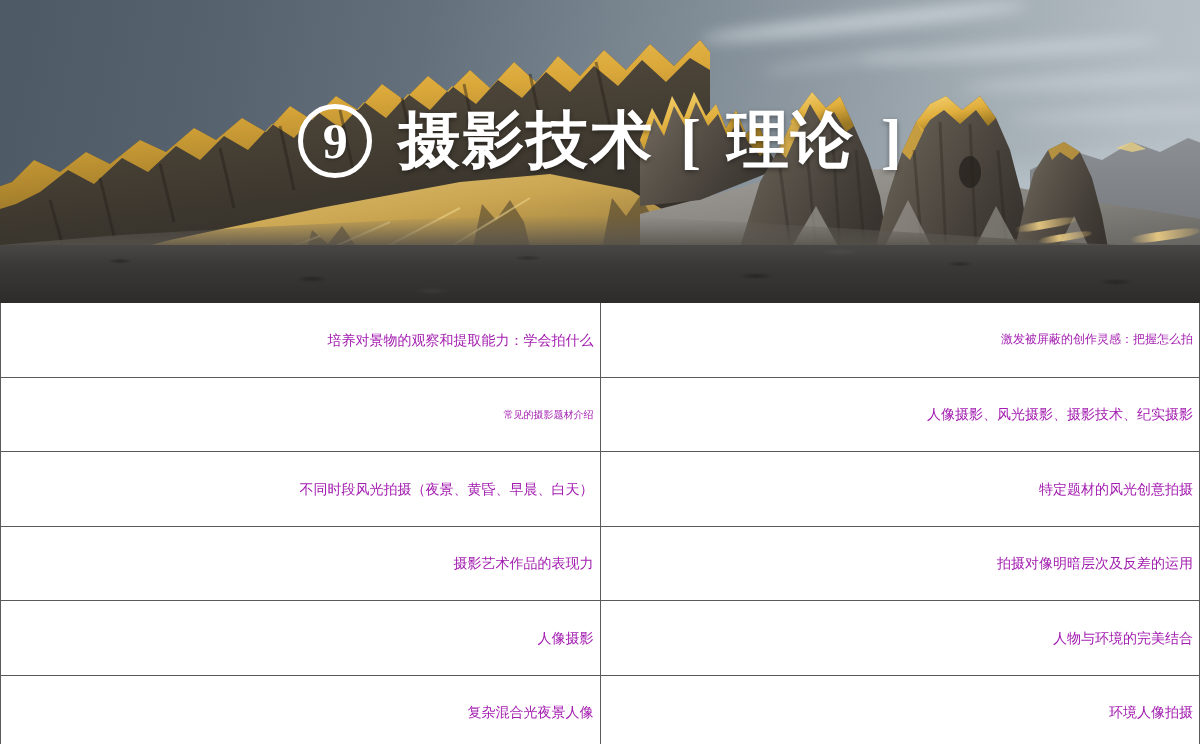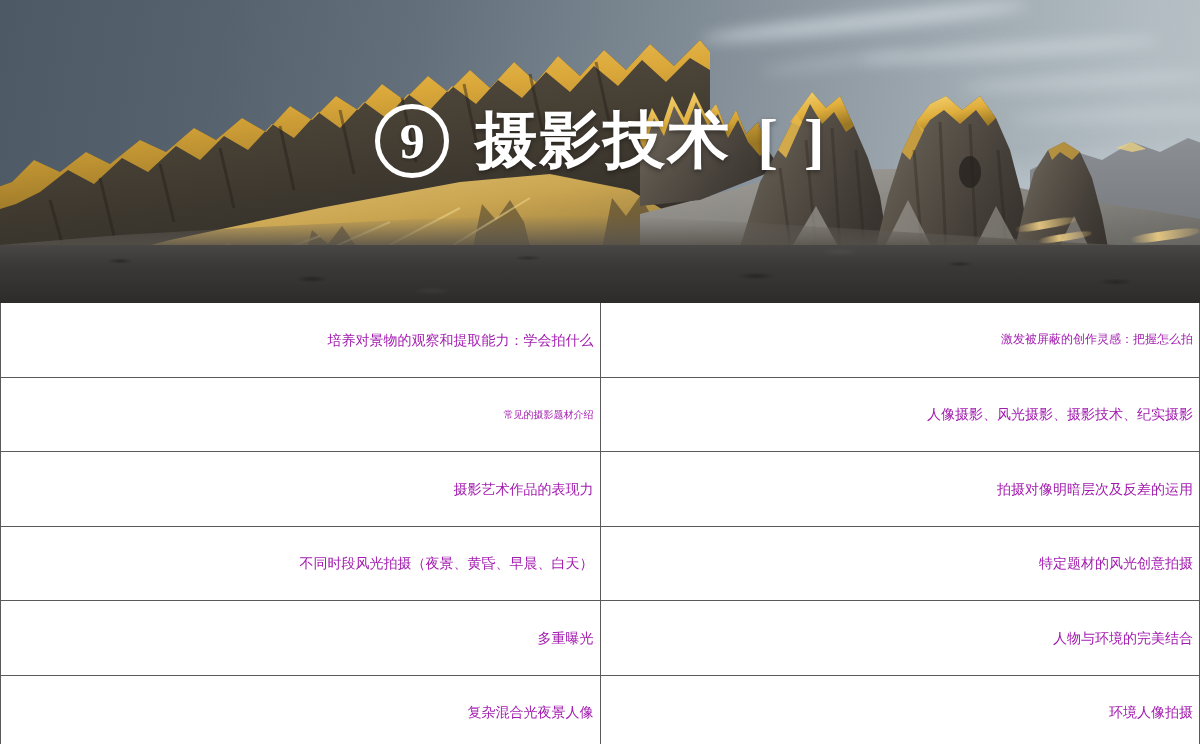--- a/index.html
+++ b/index.html
@@ -383,45 +383,46 @@
       <div class="sun-streak" style="left:1152px; top:250px; width:48px; height:7px; transform:rotate(-7deg);"></div>
 
       <div class="fg-ground"></div>
       <div class="fg-tex"></div>
     </div>
 
     <div class="title-row">
       <div class="circle-num">9</div>
       <div class="title-text">摄影技术</div>
       <div class="title-bracket">[</div>
+      <div class="title-text">理论</div>
       <div class="title-bracket">]</div>
     </div>
   </div>
 
   <div class="table-wrap">
     <table class="topics">
       <tbody>
         <tr>
           <td style="font-size: 14px;">培养对景物的观察和提取能力：学会拍什么</td>
           <td style="font-size: 12px;">激发被屏蔽的创作灵感：把握怎么拍</td>
         </tr>
         <tr>
           <td style="font-size: 10px;">常见的摄影题材介绍</td>
           <td style="font-size: 14px;">人像摄影、风光摄影、摄影技术、纪实摄影</td>
         </tr>
         <tr>
+          <td style="font-size: 14px;">不同时段风光拍摄（夜景、黄昏、早晨、白天）</td>
+          <td style="font-size: 14px;">特定题材的风光创意拍摄</td>
+        </tr>
+        <tr>
           <td style="font-size: 14px;">摄影艺术作品的表现力</td>
           <td style="font-size: 14px;">拍摄对像明暗层次及反差的运用</td>
         </tr>
         <tr>
-          <td style="font-size: 14px;">不同时段风光拍摄（夜景、黄昏、早晨、白天）</td>
-          <td style="font-size: 14px;">特定题材的风光创意拍摄</td>
-        </tr>
-        <tr>
-          <td style="font-size: 14px;">多重曝光</td>
+          <td style="font-size: 14px;">人像摄影</td>
           <td style="font-size: 14px;">人物与环境的完美结合</td>
         </tr>
         <tr>
           <td style="font-size: 14px;">复杂混合光夜景人像</td>
           <td style="font-size: 14px;">环境人像拍摄</td>
         </tr>
       </tbody>
     </table>
   </div>
 

